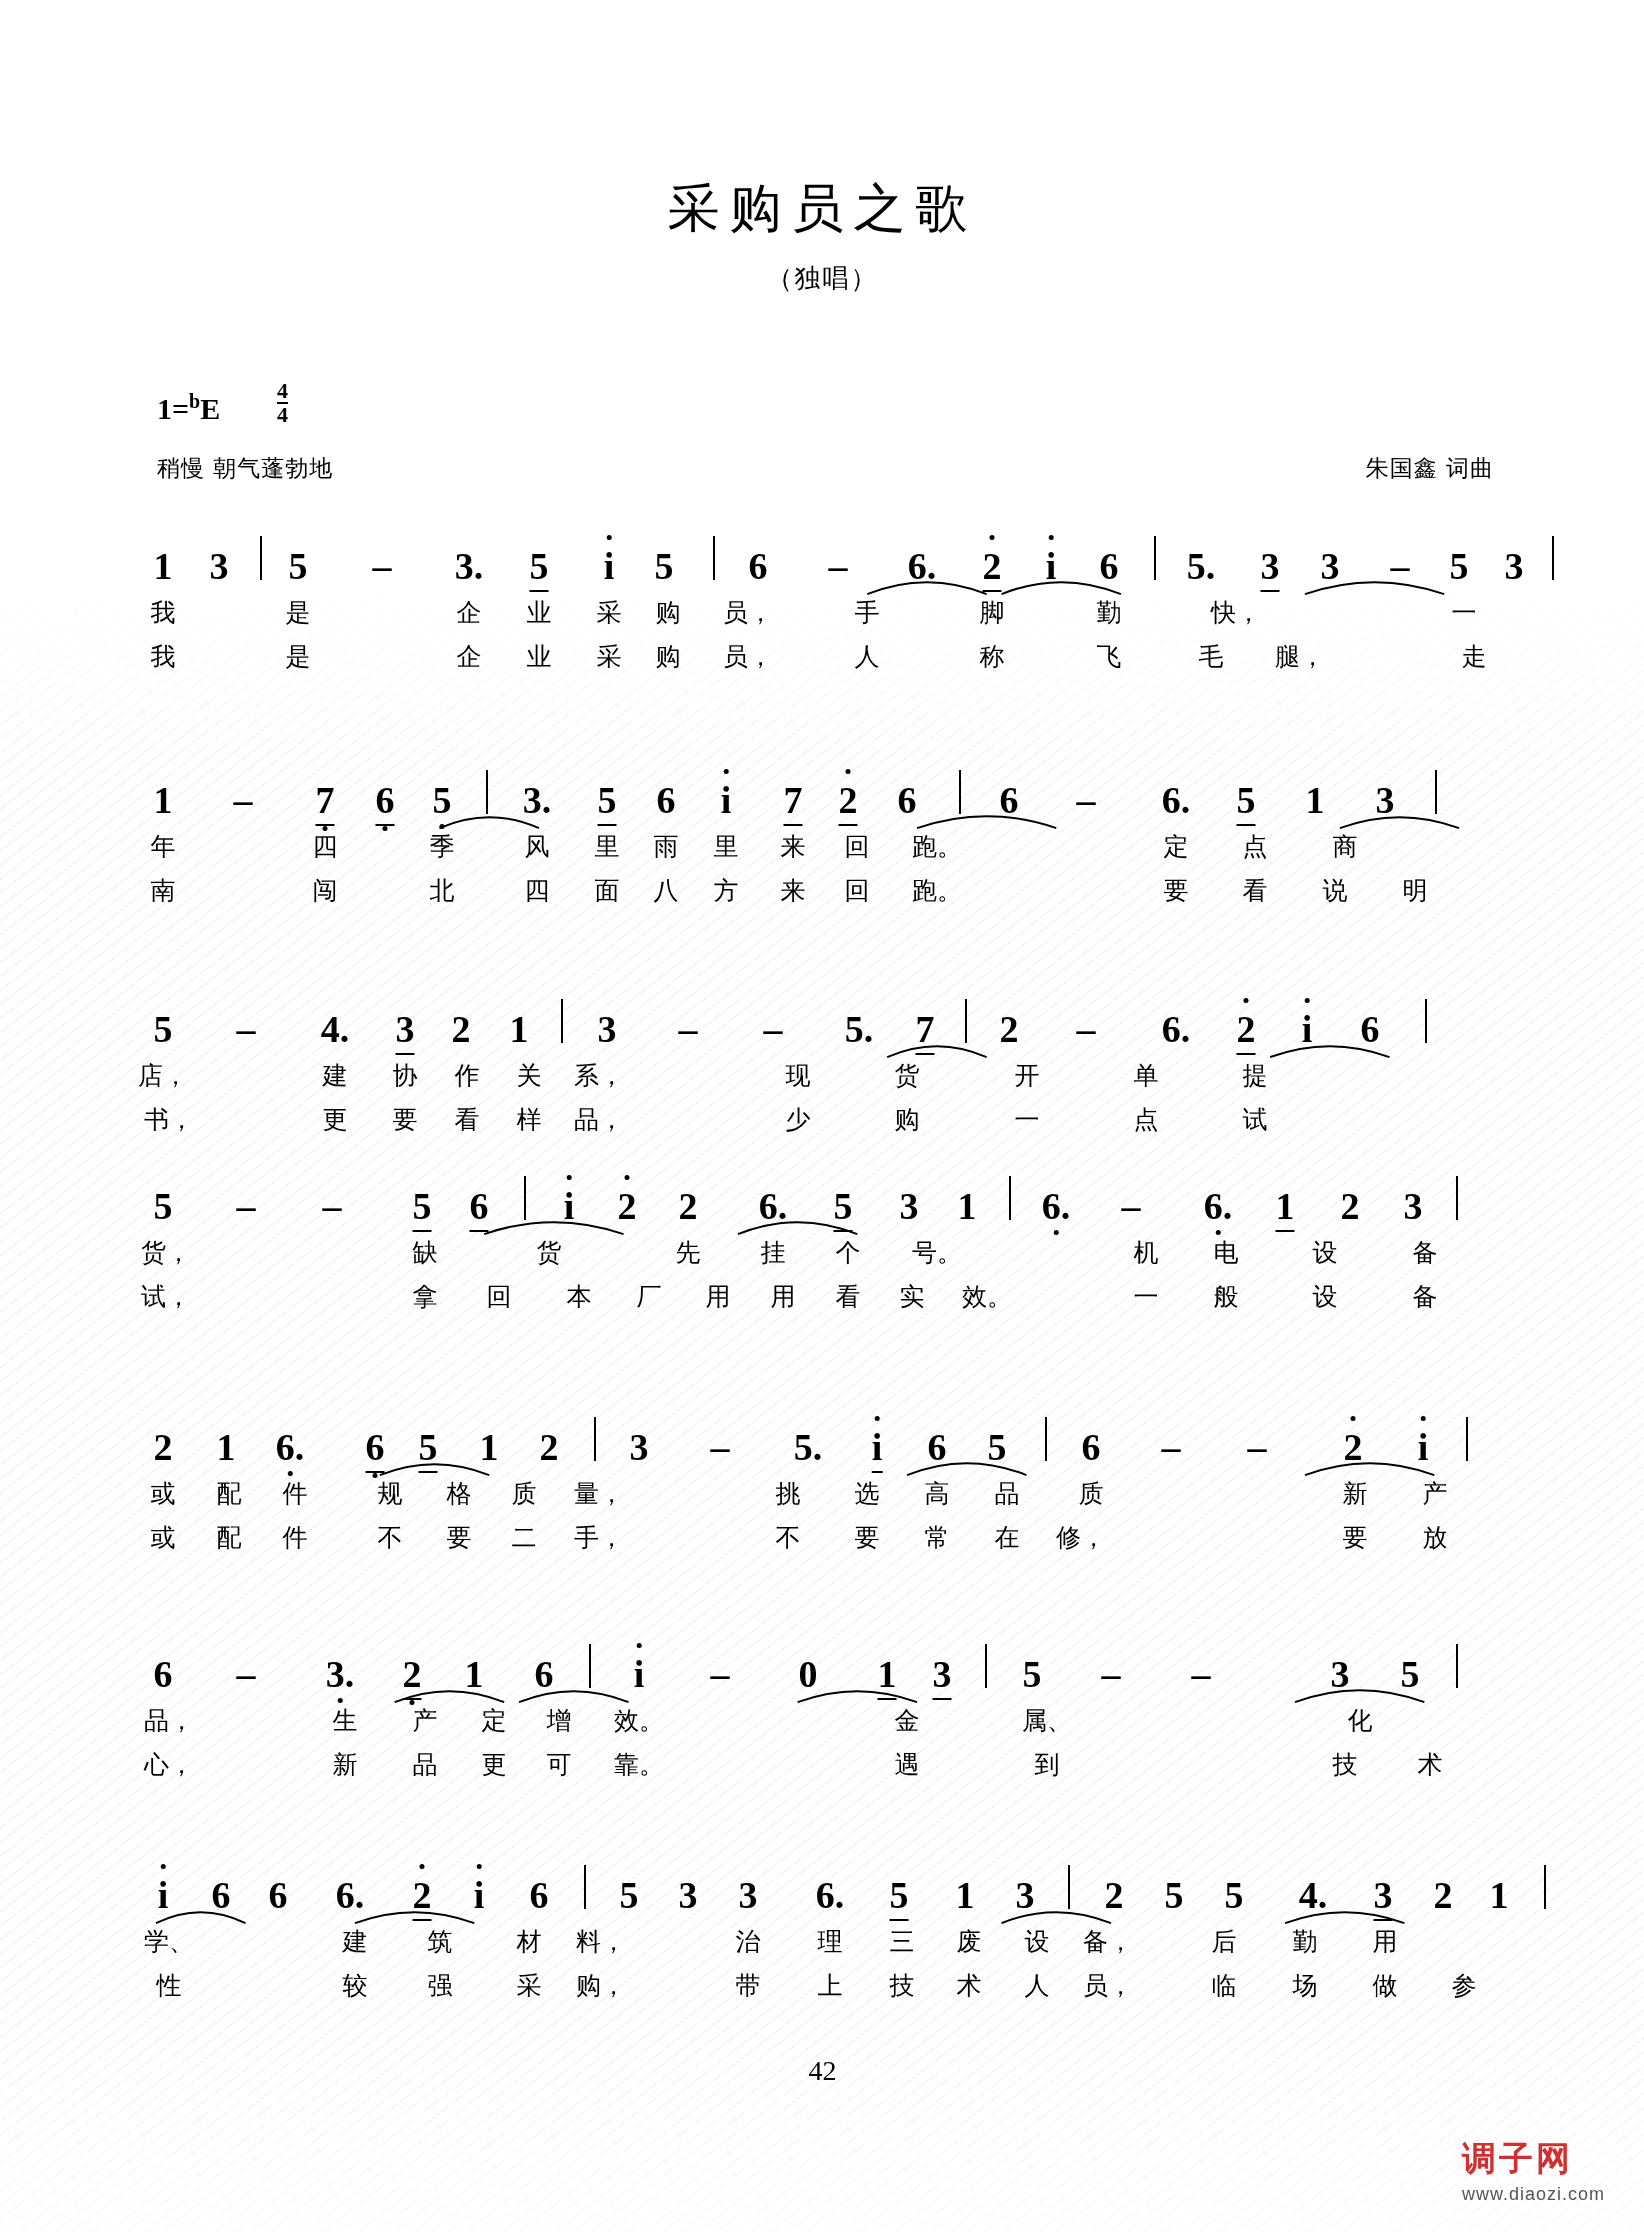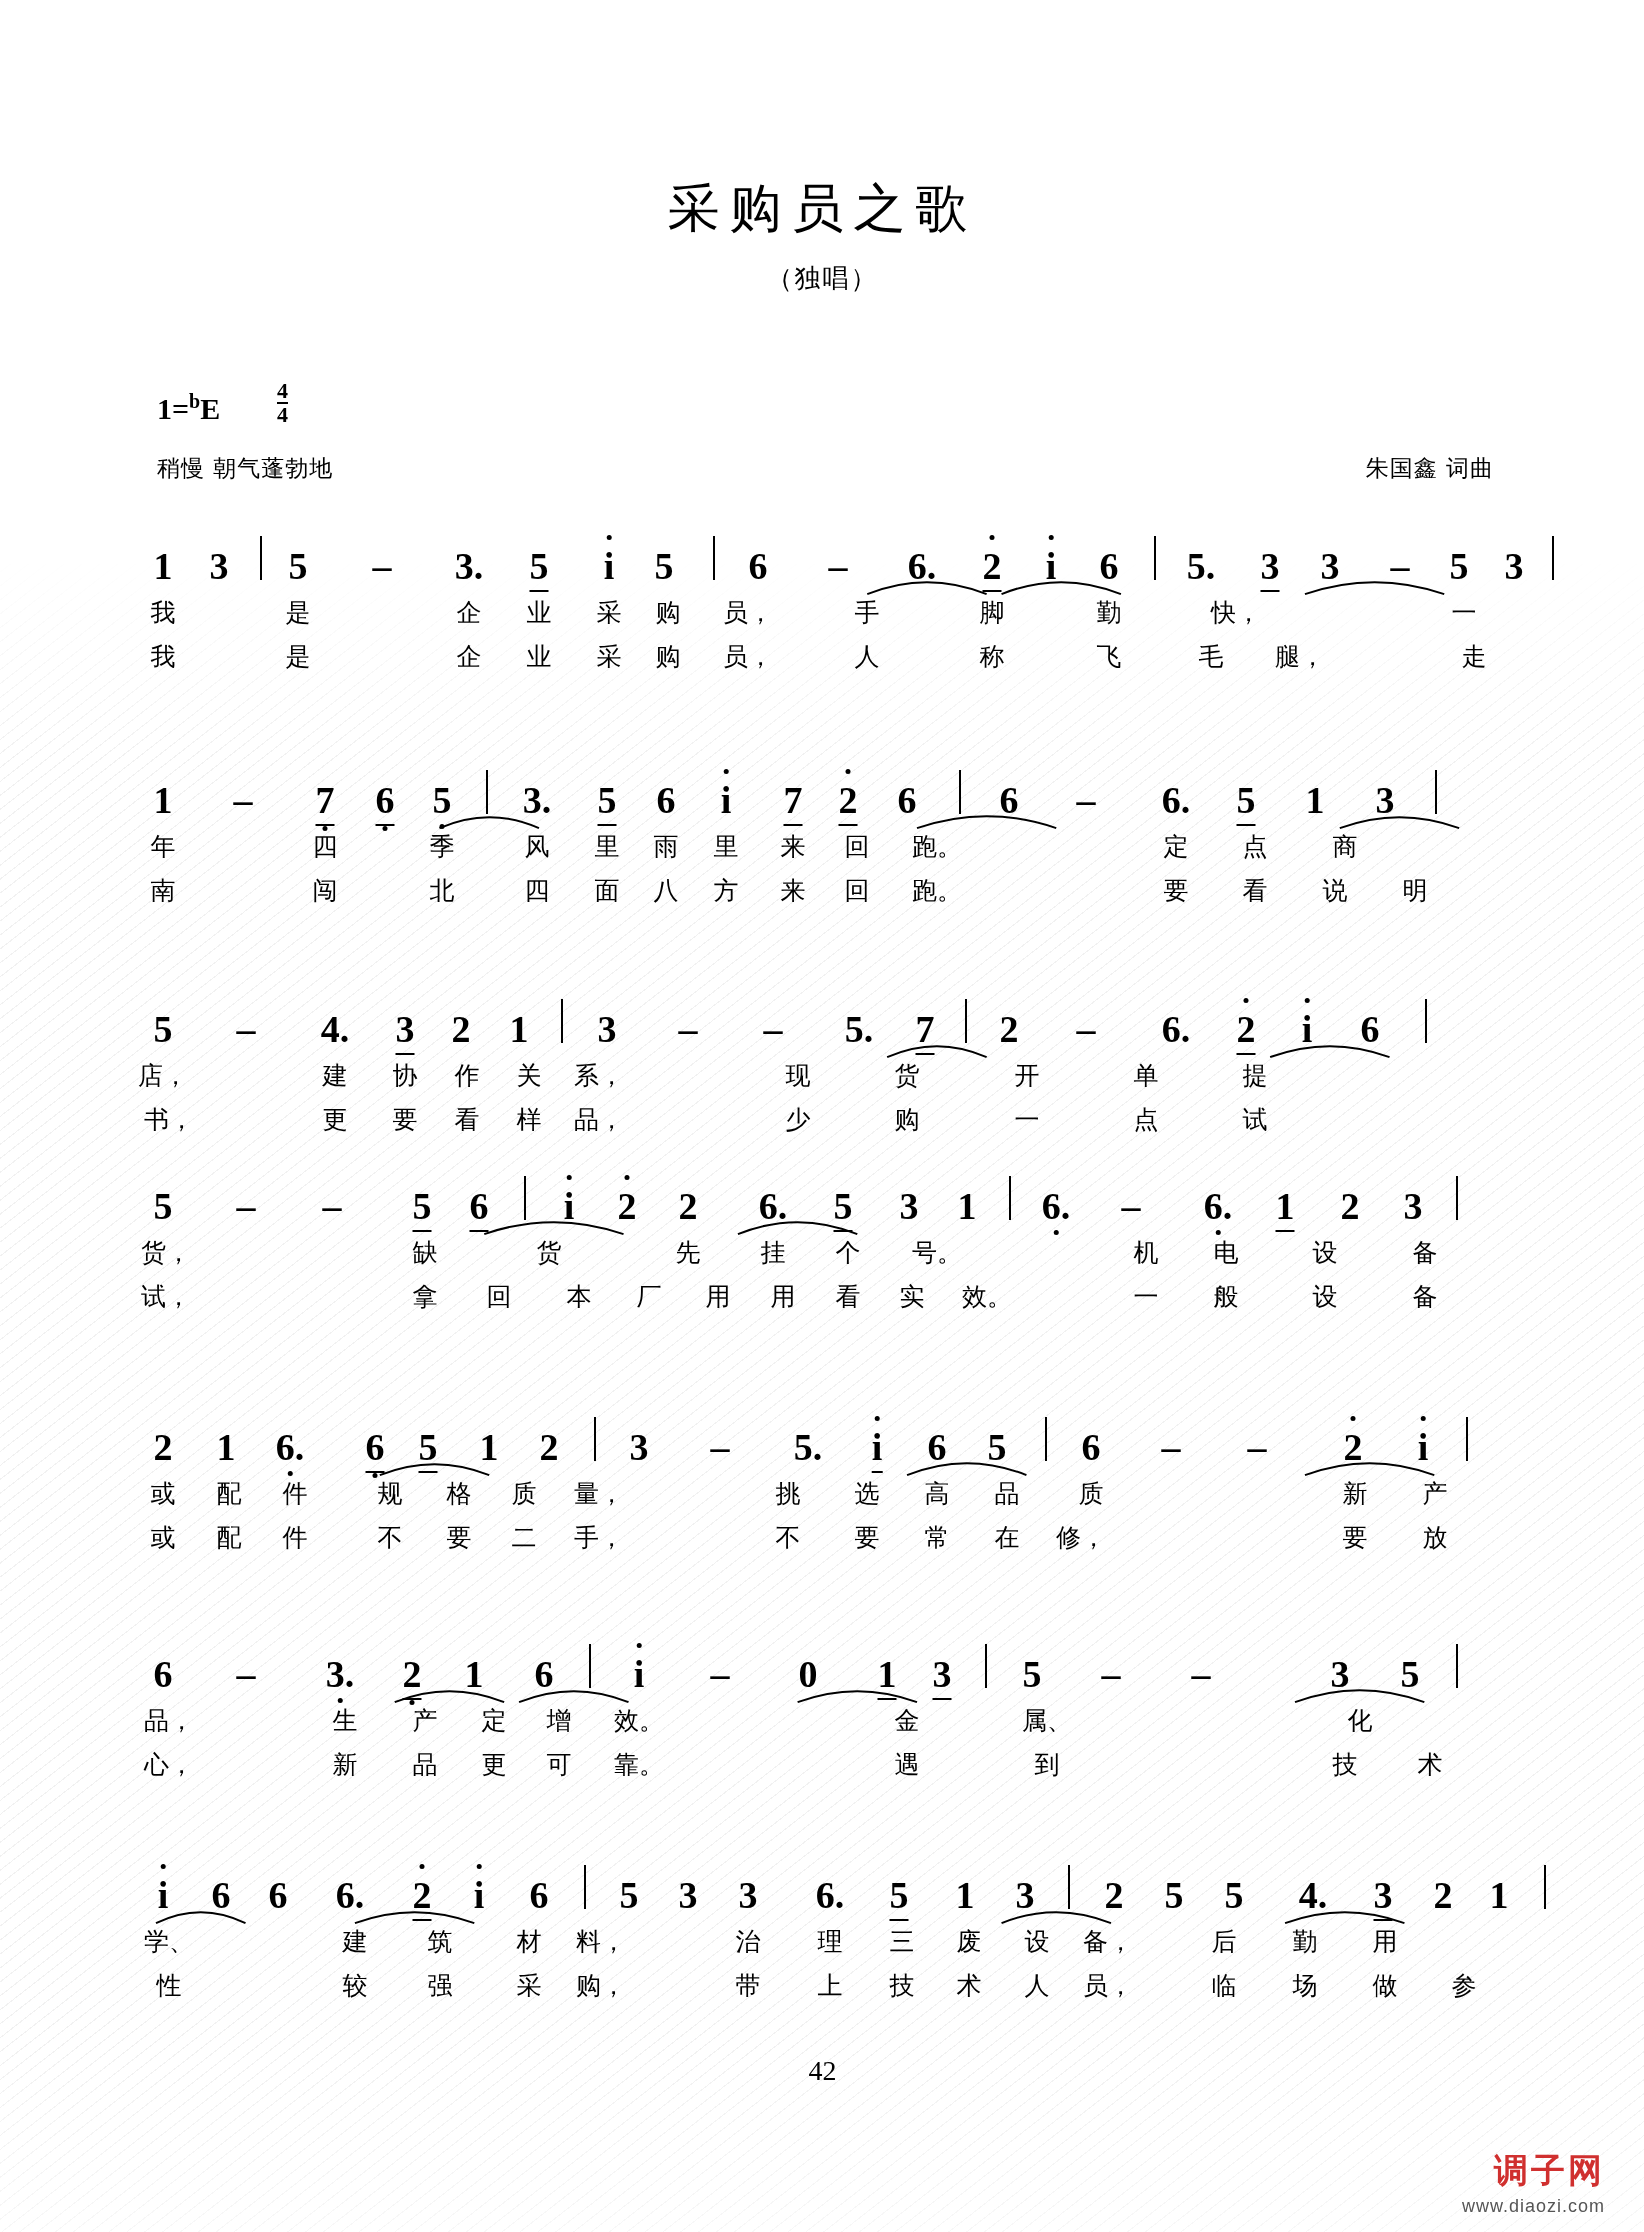--- a/index.html
+++ b/index.html
@@ -164,22 +164,22 @@
     width: 100%;
     text-align: center;
     font-size: 28px;
     font-family: "Liberation Serif", serif;
   }
 
   
   .watermark {
     position: absolute;
     right: 40px;
-    bottom: 16px;
-    text-align: right;
+    bottom: 28px;
+    text-align: left;
     color: #d0302f;
   }
   .wm-main {
     font-size: 34px;
     letter-spacing: 3px;
     font-family: "DejaVu Sans", sans-serif;
     font-weight: bold;
   }
   .wm-sub {
     font-size: 18px;

